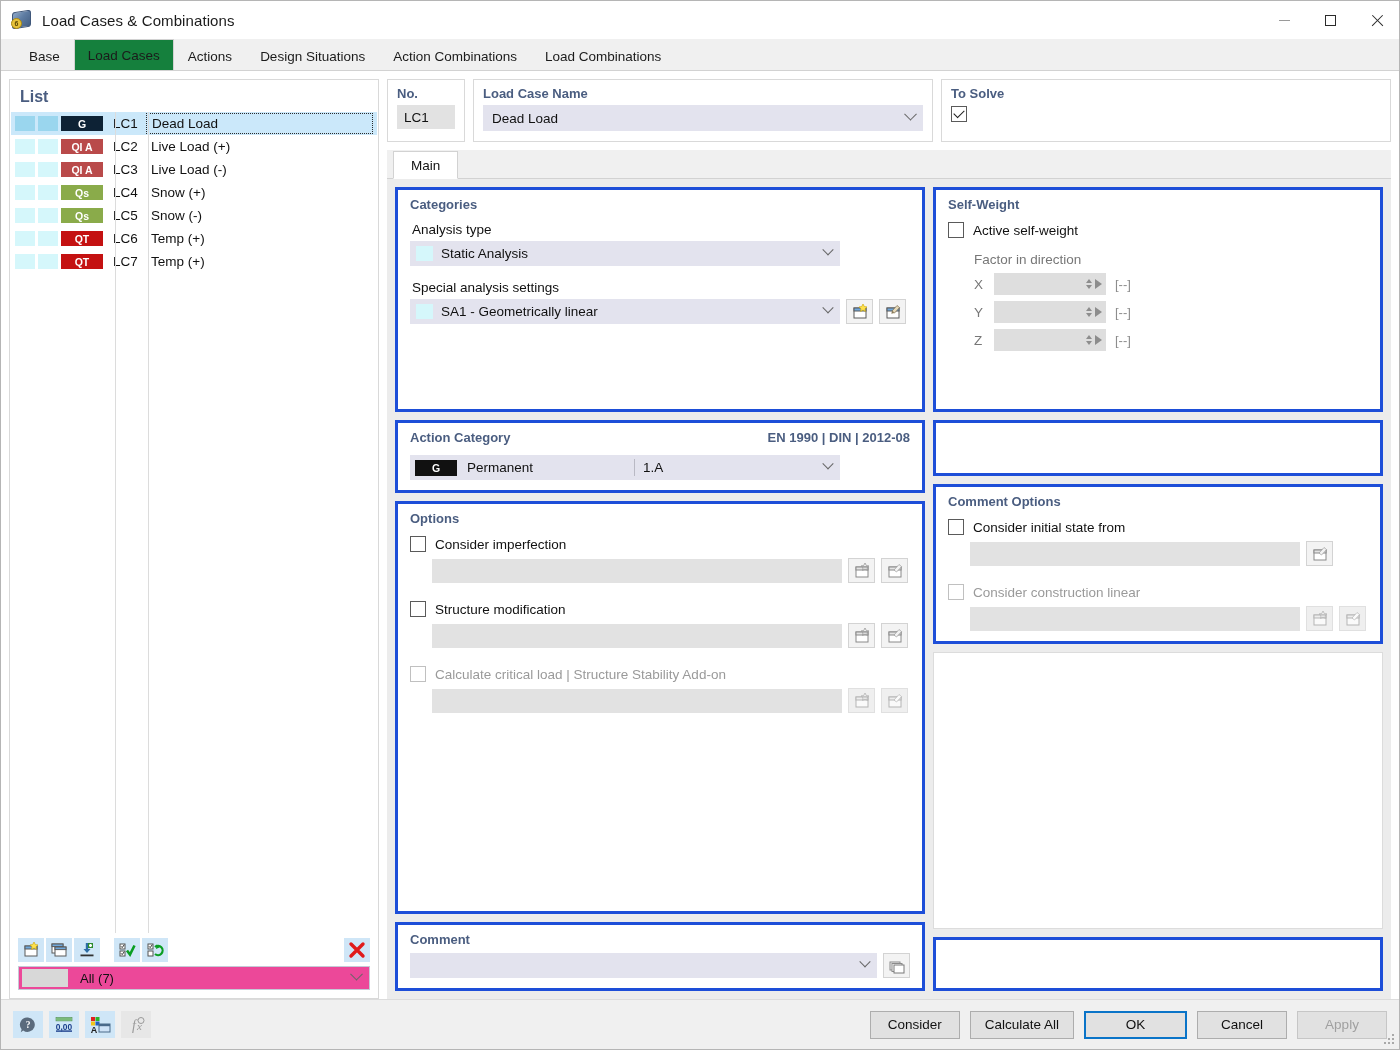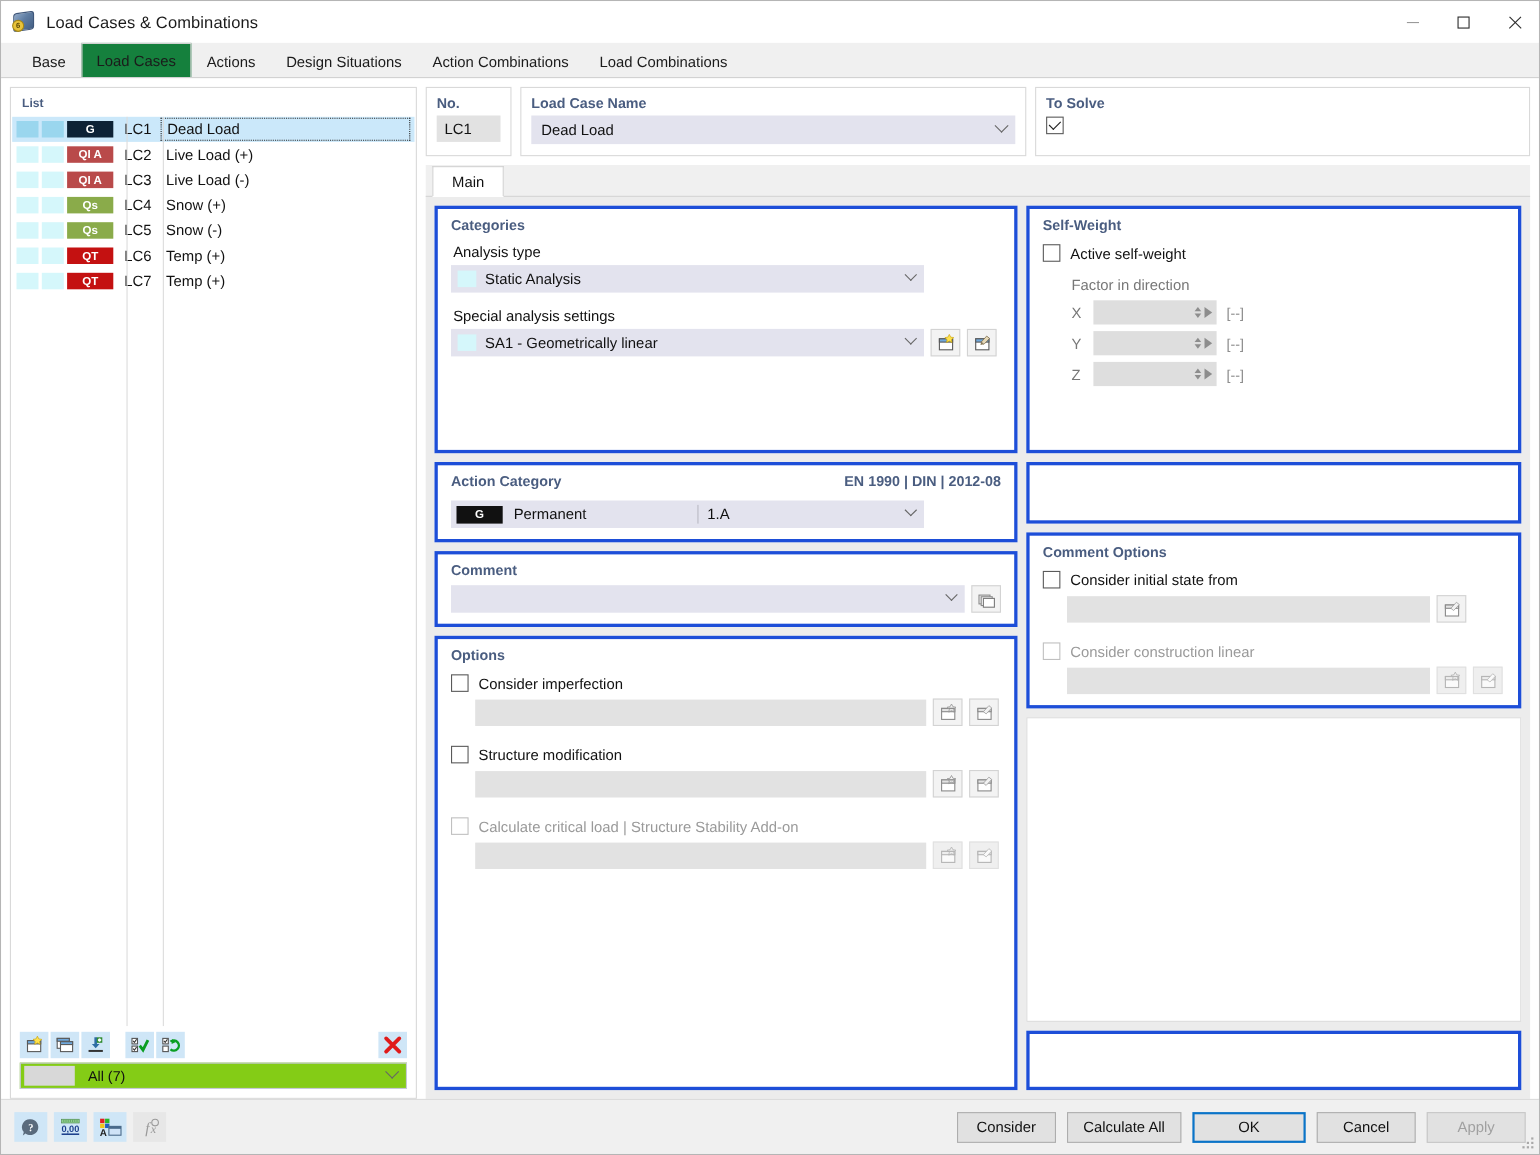--- a/index.html
+++ b/index.html
@@ -101,21 +101,21 @@
   }
 
   
   .left-panel {
     width: 370px; min-width: 370px;
     border: 1px solid #d9d9d9;
     background: #ffffff;
     display: flex; flex-direction: column;
   }
   .panel-head {
-    font-weight: bold; font-size: 11px; color: #4a5d80;
+    font-weight: bold; font-size: 16px; color: #4a5d80;
     padding: 8px 10px 6px 10px;
   }
   .list-area {
     flex: 1; position: relative; overflow: hidden;
     margin: 0 1px;
   }
   .list-colline {
     position: absolute; top: 0; bottom: 0; width: 1px; background: #dcdcdc;
   }
   .lc-row {
@@ -151,21 +151,21 @@
     background: #cfe6f7;
     display: flex; align-items: center; justify-content: center;
     position: relative;
   }
   .tbtn.gap { margin-left: 12px; }
   .tbtn.del { margin-left: auto; background: #cfe6f7; }
 
   .filter-row { padding: 0 8px 8px 8px; }
   .filter-combo {
     height: 24px; border: 1px solid #c5c9d6;
-    background: #84cc16;
+    background: #ec4899;
     display: flex; align-items: center;
     font-size: 13px;
   }
   .filter-swatch { width: 46px; height: 18px; background: #d8d8d8; margin: 0 12px 0 3px; }
   .combo-caret {
     margin-left: auto; margin-right: 8px;
     width: 9px; height: 9px;
     border-right: 1.4px solid #666; border-bottom: 1.4px solid #666;
     transform: rotate(45deg) translate(-3px,-3px);
   }
@@ -589,102 +589,102 @@
             </div>
             <div class="ac-combo" style="width:430px">
               <div class="ac-chip">G</div>
               <span>Permanent</span>
               <div class="ac-div"></div>
               <span class="ac-num">1.A</span>
               <div class="caret" style="margin-left:auto;margin-right:8px;width:8px;height:8px;border-right:1.4px solid #666;border-bottom:1.4px solid #666;transform:rotate(45deg) translate(-3px,-3px)"></div>
             </div>
           </div>
 
+          <div class="group" style="flex:1">
+            <div class="group-title">Options</div>
+
+            <div class="chk-row">
+              <div class="chk"></div>
+              <span>Consider imperfection</span>
+            </div>
+            <div class="row-h" style="margin-bottom:18px">
+              <div class="txtfield indent" style="width:410px;flex:none"></div>
+              <div class="icon-btn">
+                <svg class="ic" width="18" height="18" viewBox="0 0 18 18">
+                  <rect x="3" y="5" width="12" height="10" fill="#fff" stroke="#8a8a8a"></rect>
+                  <rect x="3" y="5" width="12" height="3" fill="#e3e3e3" stroke="#8a8a8a"></rect>
+                  <path d="M12 1 L13.3 3.5 L16 3.9 L14 5.8 L14.5 8.4 L12 7.1 L9.5 8.4 L10 5.8 L8 3.9 L10.7 3.5 Z" fill="none" stroke="#9a9a9a" stroke-width=".8"></path>
+                </svg>
+              </div>
+              <div class="icon-btn">
+                <svg class="ic" width="18" height="18" viewBox="0 0 18 18">
+                  <rect x="3" y="5" width="12" height="10" fill="#fff" stroke="#8a8a8a"></rect>
+                  <rect x="3" y="5" width="12" height="3" fill="#e3e3e3" stroke="#8a8a8a"></rect>
+                  <path d="M8 8 L13 2.5 L15.6 4.6 L10.5 10 Z" fill="#f2f2f2" stroke="#9a9a9a" stroke-width=".7"></path>
+                </svg>
+              </div>
+            </div>
+
+            <div class="chk-row">
+              <div class="chk"></div>
+              <span>Structure modification</span>
+            </div>
+            <div class="row-h" style="margin-bottom:18px">
+              <div class="txtfield indent" style="width:410px;flex:none"></div>
+              <div class="icon-btn">
+                <svg class="ic" width="18" height="18" viewBox="0 0 18 18">
+                  <rect x="3" y="5" width="12" height="10" fill="#fff" stroke="#8a8a8a"></rect>
+                  <rect x="3" y="5" width="12" height="3" fill="#e3e3e3" stroke="#8a8a8a"></rect>
+                  <path d="M12 1 L13.3 3.5 L16 3.9 L14 5.8 L14.5 8.4 L12 7.1 L9.5 8.4 L10 5.8 L8 3.9 L10.7 3.5 Z" fill="none" stroke="#9a9a9a" stroke-width=".8"></path>
+                </svg>
+              </div>
+              <div class="icon-btn">
+                <svg class="ic" width="18" height="18" viewBox="0 0 18 18">
+                  <rect x="3" y="5" width="12" height="10" fill="#fff" stroke="#8a8a8a"></rect>
+                  <rect x="3" y="5" width="12" height="3" fill="#e3e3e3" stroke="#8a8a8a"></rect>
+                  <path d="M8 8 L13 2.5 L15.6 4.6 L10.5 10 Z" fill="#f2f2f2" stroke="#9a9a9a" stroke-width=".7"></path>
+                </svg>
+              </div>
+            </div>
+
+            <div class="chk-row dis">
+              <div class="chk disabled"></div>
+              <span>Calculate critical load | Structure Stability Add-on</span>
+            </div>
+            <div class="row-h">
+              <div class="txtfield indent" style="width:410px;flex:none"></div>
+              <div class="icon-btn dis">
+                <svg class="ic" width="18" height="18" viewBox="0 0 18 18">
+                  <rect x="3" y="5" width="12" height="10" fill="#fafafa" stroke="#b5b5b5"></rect>
+                  <rect x="3" y="5" width="12" height="3" fill="#ededed" stroke="#b5b5b5"></rect>
+                  <path d="M12 1 L13.3 3.5 L16 3.9 L14 5.8 L14.5 8.4 L12 7.1 L9.5 8.4 L10 5.8 L8 3.9 L10.7 3.5 Z" fill="none" stroke="#b5b5b5" stroke-width=".8"></path>
+                </svg>
+              </div>
+              <div class="icon-btn dis">
+                <svg class="ic" width="18" height="18" viewBox="0 0 18 18">
+                  <rect x="3" y="5" width="12" height="10" fill="#fafafa" stroke="#b5b5b5"></rect>
+                  <rect x="3" y="5" width="12" height="3" fill="#ededed" stroke="#b5b5b5"></rect>
+                  <path d="M8 8 L13 2.5 L15.6 4.6 L10.5 10 Z" fill="#fafafa" stroke="#b5b5b5" stroke-width=".7"></path>
+                </svg>
+              </div>
+            </div>
+          </div>
+
           <div class="group" style="margin-bottom:0">
             <div class="group-title" style="margin-bottom:6px">Comment</div>
             <div class="row-h">
               <div class="comment-combo">
                 <span></span>
                 <div class="caret" style="margin-left:auto;margin-right:8px;width:8px;height:8px;border-right:1.4px solid #666;border-bottom:1.4px solid #666;transform:rotate(45deg) translate(-3px,-3px)"></div>
               </div>
               <div class="icon-btn">
                 <svg class="ic" width="18" height="18" viewBox="0 0 18 18">
                   <rect x="2" y="5" width="10" height="8" fill="#f0f0f0" stroke="#8a8a8a"></rect>
                   <rect x="4" y="6.5" width="10" height="8" fill="#fafafa" stroke="#8a8a8a"></rect>
                   <rect x="6" y="8" width="10" height="8" fill="#fff" stroke="#7a7a7a"></rect>
-                </svg>
-              </div>
-            </div>
-          </div>
-
-          <div class="group" style="flex:1">
-            <div class="group-title">Options</div>
-
-            <div class="chk-row">
-              <div class="chk"></div>
-              <span>Consider imperfection</span>
-            </div>
-            <div class="row-h" style="margin-bottom:18px">
-              <div class="txtfield indent" style="width:410px;flex:none"></div>
-              <div class="icon-btn">
-                <svg class="ic" width="18" height="18" viewBox="0 0 18 18">
-                  <rect x="3" y="5" width="12" height="10" fill="#fff" stroke="#8a8a8a"></rect>
-                  <rect x="3" y="5" width="12" height="3" fill="#e3e3e3" stroke="#8a8a8a"></rect>
-                  <path d="M12 1 L13.3 3.5 L16 3.9 L14 5.8 L14.5 8.4 L12 7.1 L9.5 8.4 L10 5.8 L8 3.9 L10.7 3.5 Z" fill="none" stroke="#9a9a9a" stroke-width=".8"></path>
-                </svg>
-              </div>
-              <div class="icon-btn">
-                <svg class="ic" width="18" height="18" viewBox="0 0 18 18">
-                  <rect x="3" y="5" width="12" height="10" fill="#fff" stroke="#8a8a8a"></rect>
-                  <rect x="3" y="5" width="12" height="3" fill="#e3e3e3" stroke="#8a8a8a"></rect>
-                  <path d="M8 8 L13 2.5 L15.6 4.6 L10.5 10 Z" fill="#f2f2f2" stroke="#9a9a9a" stroke-width=".7"></path>
-                </svg>
-              </div>
-            </div>
-
-            <div class="chk-row">
-              <div class="chk"></div>
-              <span>Structure modification</span>
-            </div>
-            <div class="row-h" style="margin-bottom:18px">
-              <div class="txtfield indent" style="width:410px;flex:none"></div>
-              <div class="icon-btn">
-                <svg class="ic" width="18" height="18" viewBox="0 0 18 18">
-                  <rect x="3" y="5" width="12" height="10" fill="#fff" stroke="#8a8a8a"></rect>
-                  <rect x="3" y="5" width="12" height="3" fill="#e3e3e3" stroke="#8a8a8a"></rect>
-                  <path d="M12 1 L13.3 3.5 L16 3.9 L14 5.8 L14.5 8.4 L12 7.1 L9.5 8.4 L10 5.8 L8 3.9 L10.7 3.5 Z" fill="none" stroke="#9a9a9a" stroke-width=".8"></path>
-                </svg>
-              </div>
-              <div class="icon-btn">
-                <svg class="ic" width="18" height="18" viewBox="0 0 18 18">
-                  <rect x="3" y="5" width="12" height="10" fill="#fff" stroke="#8a8a8a"></rect>
-                  <rect x="3" y="5" width="12" height="3" fill="#e3e3e3" stroke="#8a8a8a"></rect>
-                  <path d="M8 8 L13 2.5 L15.6 4.6 L10.5 10 Z" fill="#f2f2f2" stroke="#9a9a9a" stroke-width=".7"></path>
-                </svg>
-              </div>
-            </div>
-
-            <div class="chk-row dis">
-              <div class="chk disabled"></div>
-              <span>Calculate critical load | Structure Stability Add-on</span>
-            </div>
-            <div class="row-h">
-              <div class="txtfield indent" style="width:410px;flex:none"></div>
-              <div class="icon-btn dis">
-                <svg class="ic" width="18" height="18" viewBox="0 0 18 18">
-                  <rect x="3" y="5" width="12" height="10" fill="#fafafa" stroke="#b5b5b5"></rect>
-                  <rect x="3" y="5" width="12" height="3" fill="#ededed" stroke="#b5b5b5"></rect>
-                  <path d="M12 1 L13.3 3.5 L16 3.9 L14 5.8 L14.5 8.4 L12 7.1 L9.5 8.4 L10 5.8 L8 3.9 L10.7 3.5 Z" fill="none" stroke="#b5b5b5" stroke-width=".8"></path>
-                </svg>
-              </div>
-              <div class="icon-btn dis">
-                <svg class="ic" width="18" height="18" viewBox="0 0 18 18">
-                  <rect x="3" y="5" width="12" height="10" fill="#fafafa" stroke="#b5b5b5"></rect>
-                  <rect x="3" y="5" width="12" height="3" fill="#ededed" stroke="#b5b5b5"></rect>
-                  <path d="M8 8 L13 2.5 L15.6 4.6 L10.5 10 Z" fill="#fafafa" stroke="#b5b5b5" stroke-width=".7"></path>
                 </svg>
               </div>
             </div>
           </div>
 
         </div>
 
         <div class="col-right">
 
           <div class="group" style="height:225px">

